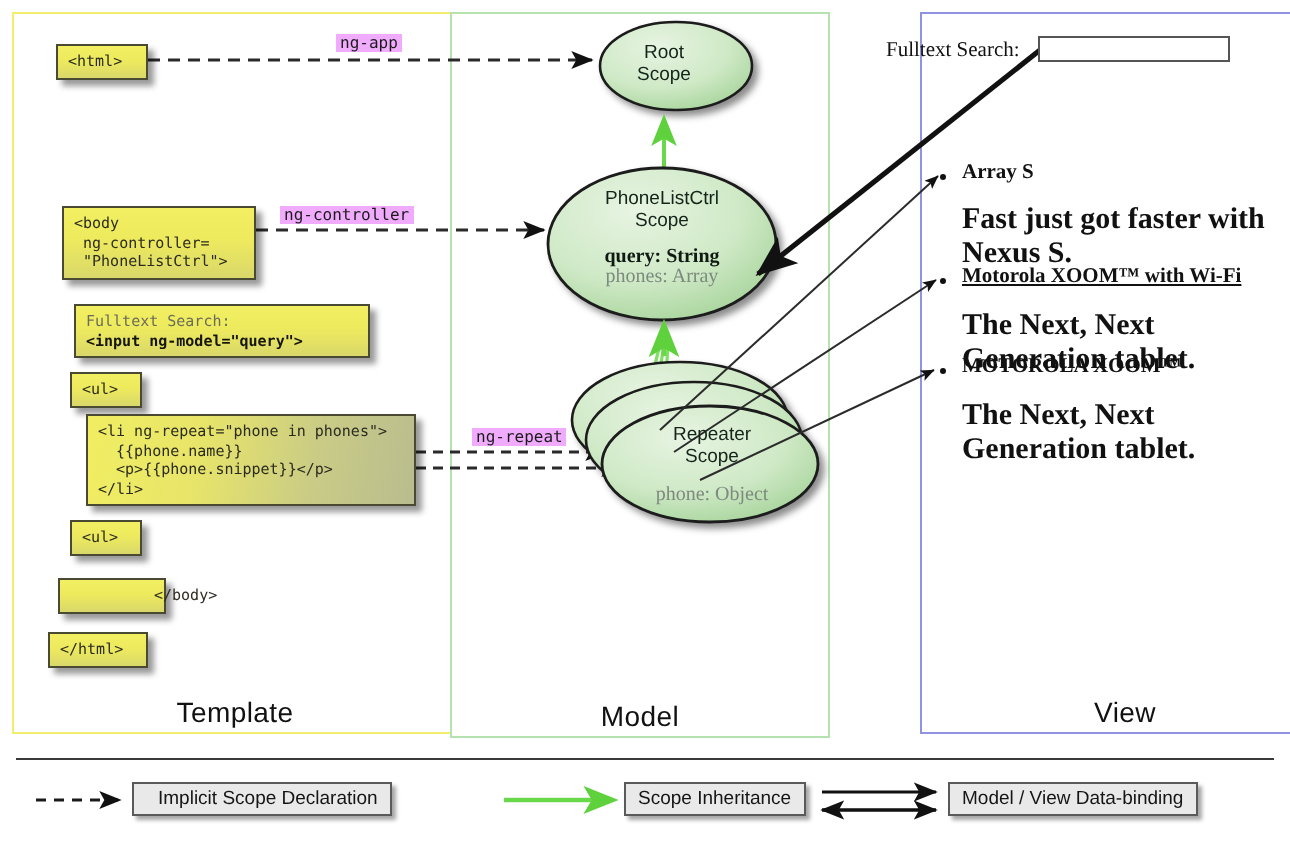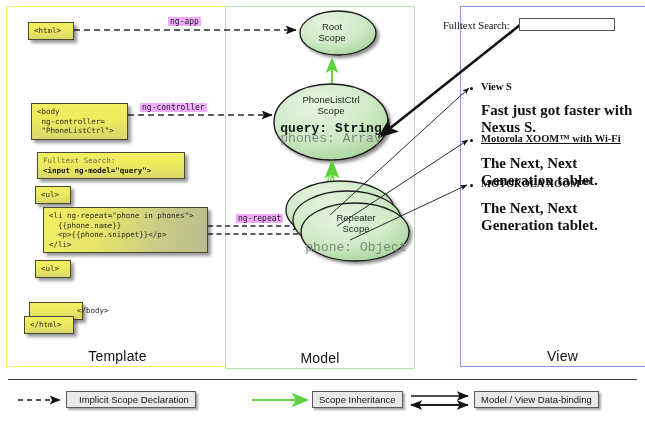--- a/index.html
+++ b/index.html
@@ -27,22 +27,22 @@
     font-size:7.5px;line-height:9.5px;color:#2b2b20;
     padding:3px 5px;white-space:pre;}
   .codebox.grad{background:linear-gradient(100deg,#f1ee62 0%,#e7e46a 35%,#c9cb86 70%,#b9bd8e 100%);}
   .codebox b{font-weight:bold;color:#15150c;}
   .codebox .dim{color:#6c6c5a;}
 
   
   .ell-label{position:absolute;text-align:center;pointer-events:none;
     font-family:"Liberation Sans",sans-serif;color:#14251a;}
   .ell-title{font-size:9.5px;line-height:11px;}
-  .ell-prop{font-family:Liberation Mono, monospace;
-    font-size:13px;line-height:10px;}
+  .ell-prop{font-family:Liberation Serif, serif;
+    font-size:10px;line-height:10px;}
   .ell-prop b{font-weight:bold;color:#101a12;}
   .ell-prop .grey{color:#7d8a7e;}
 
   
   .view-serif{font-family:"Liberation Serif","DejaVu Serif",serif;color:#111;}
   #searchLabel{position:absolute;left:443px;top:20px;font-size:10.5px;}
   #searchBox{position:absolute;left:519px;top:18px;width:96px;height:13px;
     border:1px solid #555;background:#fff;box-sizing:border-box;}
   .v-item{position:absolute;font-size:10.5px;font-weight:bold;}
   .v-sub{position:absolute;font-size:15px;font-weight:bold;}
@@ -191,29 +191,29 @@
 
   <div class="codebox" style="left:35px;top:186px;width:36px;">&lt;ul&gt;</div>
 
   <div class="codebox grad" style="left:43px;top:207px;width:165px;">&lt;li ng-repeat="phone in phones"&gt;
   {{phone.name}}
   &lt;p&gt;{{phone.snippet}}&lt;/p&gt;
 &lt;/li&gt;</div>
 
   <div class="codebox" style="left:35px;top:260px;width:36px;">&lt;ul&gt;</div>
 
-  <div class="codebox" style="left:29px;top:302px;width:50px;padding-left:47px;">&lt;/body&gt;</div>
+  <div class="codebox" style="left:29px;top:289px;width:50px;padding-left:47px;">&lt;/body&gt;</div>
 
   <div class="codebox" style="left:24px;top:316px;width:50px;">&lt;/html&gt;</div>
 
   <div id="searchLabel" class="view-serif">Fulltext Search:</div>
   <input id="searchBox" type="text" value="" placeholder="" style="">
 
   <div class="v-bullet" style="left:470px;top:87px;"></div>
-  <div class="v-item view-serif" style="left:481px;top:81px;">View S</div>
+  <div class="v-item view-serif" style="left:481px;top:81px;">Array S</div>
   <div class="v-sub view-serif" style="left:481px;top:102px;">Fast just got faster with Nexus S.</div>
 
   <div class="v-bullet" style="left:470px;top:139px;"></div>
   <div class="v-item view-serif" style="left:481px;top:133px;text-decoration:underline;">Motorola XOOM™  with Wi-Fi</div>
   <div class="v-sub view-serif" style="left:481px;top:155px;">The Next, Next Generation tablet.</div>
 
   <div class="v-bullet" style="left:470px;top:184px;"></div>
   <div class="v-item view-serif" style="left:481px;top:178px;">MOTOROLA XOOM™</div>
   <div class="v-sub view-serif" style="left:481px;top:200px;">The Next, Next Generation tablet.</div>
 

